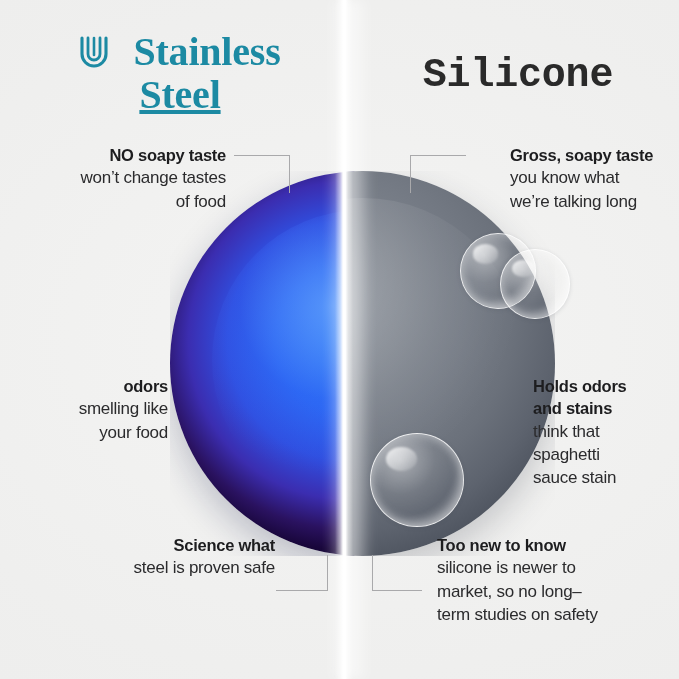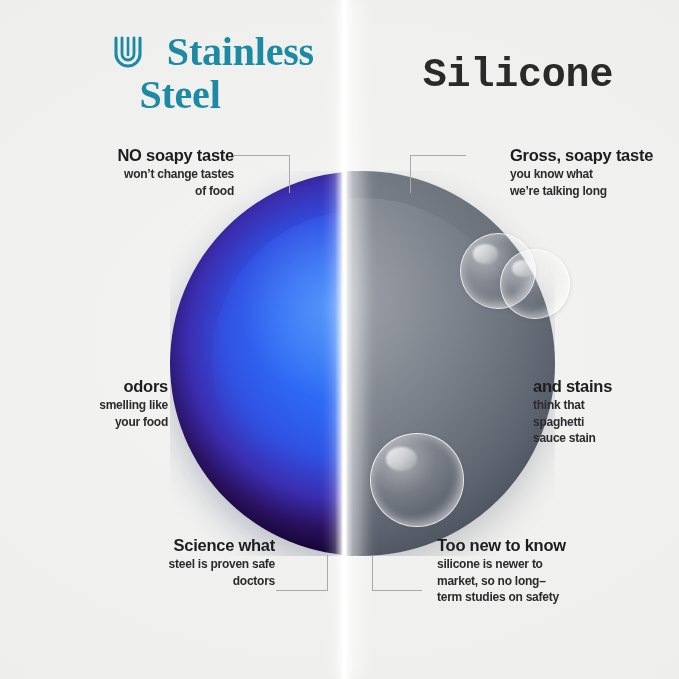--- a/index.html
+++ b/index.html
@@ -109,39 +109,39 @@
   }
 
   
   #header-steel{
     position:absolute;left:46px;top:30px;width:268px;
     color:#1c8aa3;
     font-family:"Liberation Serif", serif;
     font-weight:700;font-size:40px;line-height:1.08;
     letter-spacing:-.2px;text-align:center;
   }
-  #header-steel .brandline{display:flex;align-items:center;justify-content:flex-end;gap:24px;}
+  #header-steel .brandline{display:flex;align-items:center;justify-content:center;gap:24px;}
   #logo-icon{flex:0 0 auto;display:block;}
-  #header-steel .line2{display:block;}
+  #header-steel .line2{display:block;text-decoration:underline;}
   #header-silicone{
     position:absolute;left:398px;top:54px;width:240px;
     color:#2a2a2a;
     font-family:Liberation Mono, monospace;
     font-weight:700;font-size:40px;line-height:1.08;
     letter-spacing:-.2px;text-align:center;
   }
 
   
   .callout{position:absolute;color:#1d1d1f;}
   .callout .head{font-weight:700;font-size:16.5px;line-height:1.36;letter-spacing:-.25px;}
-  .callout .body{font-weight:700;font-size:12px;line-height:1.36;letter-spacing:-.25px;color:#2b2b2d;}
+  .callout .body{font-weight:400;font-size:17px;line-height:1.36;letter-spacing:-.25px;color:#2b2b2d;}
   .ta-r{text-align:right;}
   .ta-l{text-align:left;}
 
-  #callout-l1{left:16px;top:144px;width:218px;}
+  #callout-l1{left:8px;top:144px;width:218px;}
   #callout-l2{left:10px;top:375px;width:158px;}
   #callout-l3{left:10px;top:534px;width:265px;}
   #callout-r1{left:466px;top:144px;width:212px;margin-left:44px;}
   #callout-r2{left:533px;top:375px;width:145px;}
   #callout-r3{left:437px;top:534px;width:256px;}
 
   
   .conn{position:absolute;}
   .conn span{position:absolute;background:#a9a9ab;}
   .conn .h{height:1px;}
@@ -203,30 +203,30 @@
 
   <div class="callout ta-r" id="callout-l2">
     <div class="head">odors</div>
     <div class="body">smelling like</div>
     <div class="body">your food</div>
   </div>
 
   <div class="callout ta-r" id="callout-l3">
     <div class="head">Science what</div>
     <div class="body">steel is proven safe</div>
-    <div class="body">doctors</div>
   </div>
 
   <div class="callout ta-l" id="callout-r1">
     <div class="head">Gross, soapy taste</div>
     <div class="body">you know what</div>
     <div class="body">we’re talking long</div>
   </div>
 
   <div class="callout ta-l" id="callout-r2">
+    <div class="head">Holds odors</div>
     <div class="head">and stains</div>
     <div class="body">think that</div>
     <div class="body">spaghetti</div>
     <div class="body">sauce stain</div>
   </div>
 
   <div class="callout ta-l" id="callout-r3">
     <div class="head">Too new to know</div>
     <div class="body">silicone is newer to</div>
     <div class="body">market, so no long–</div>

